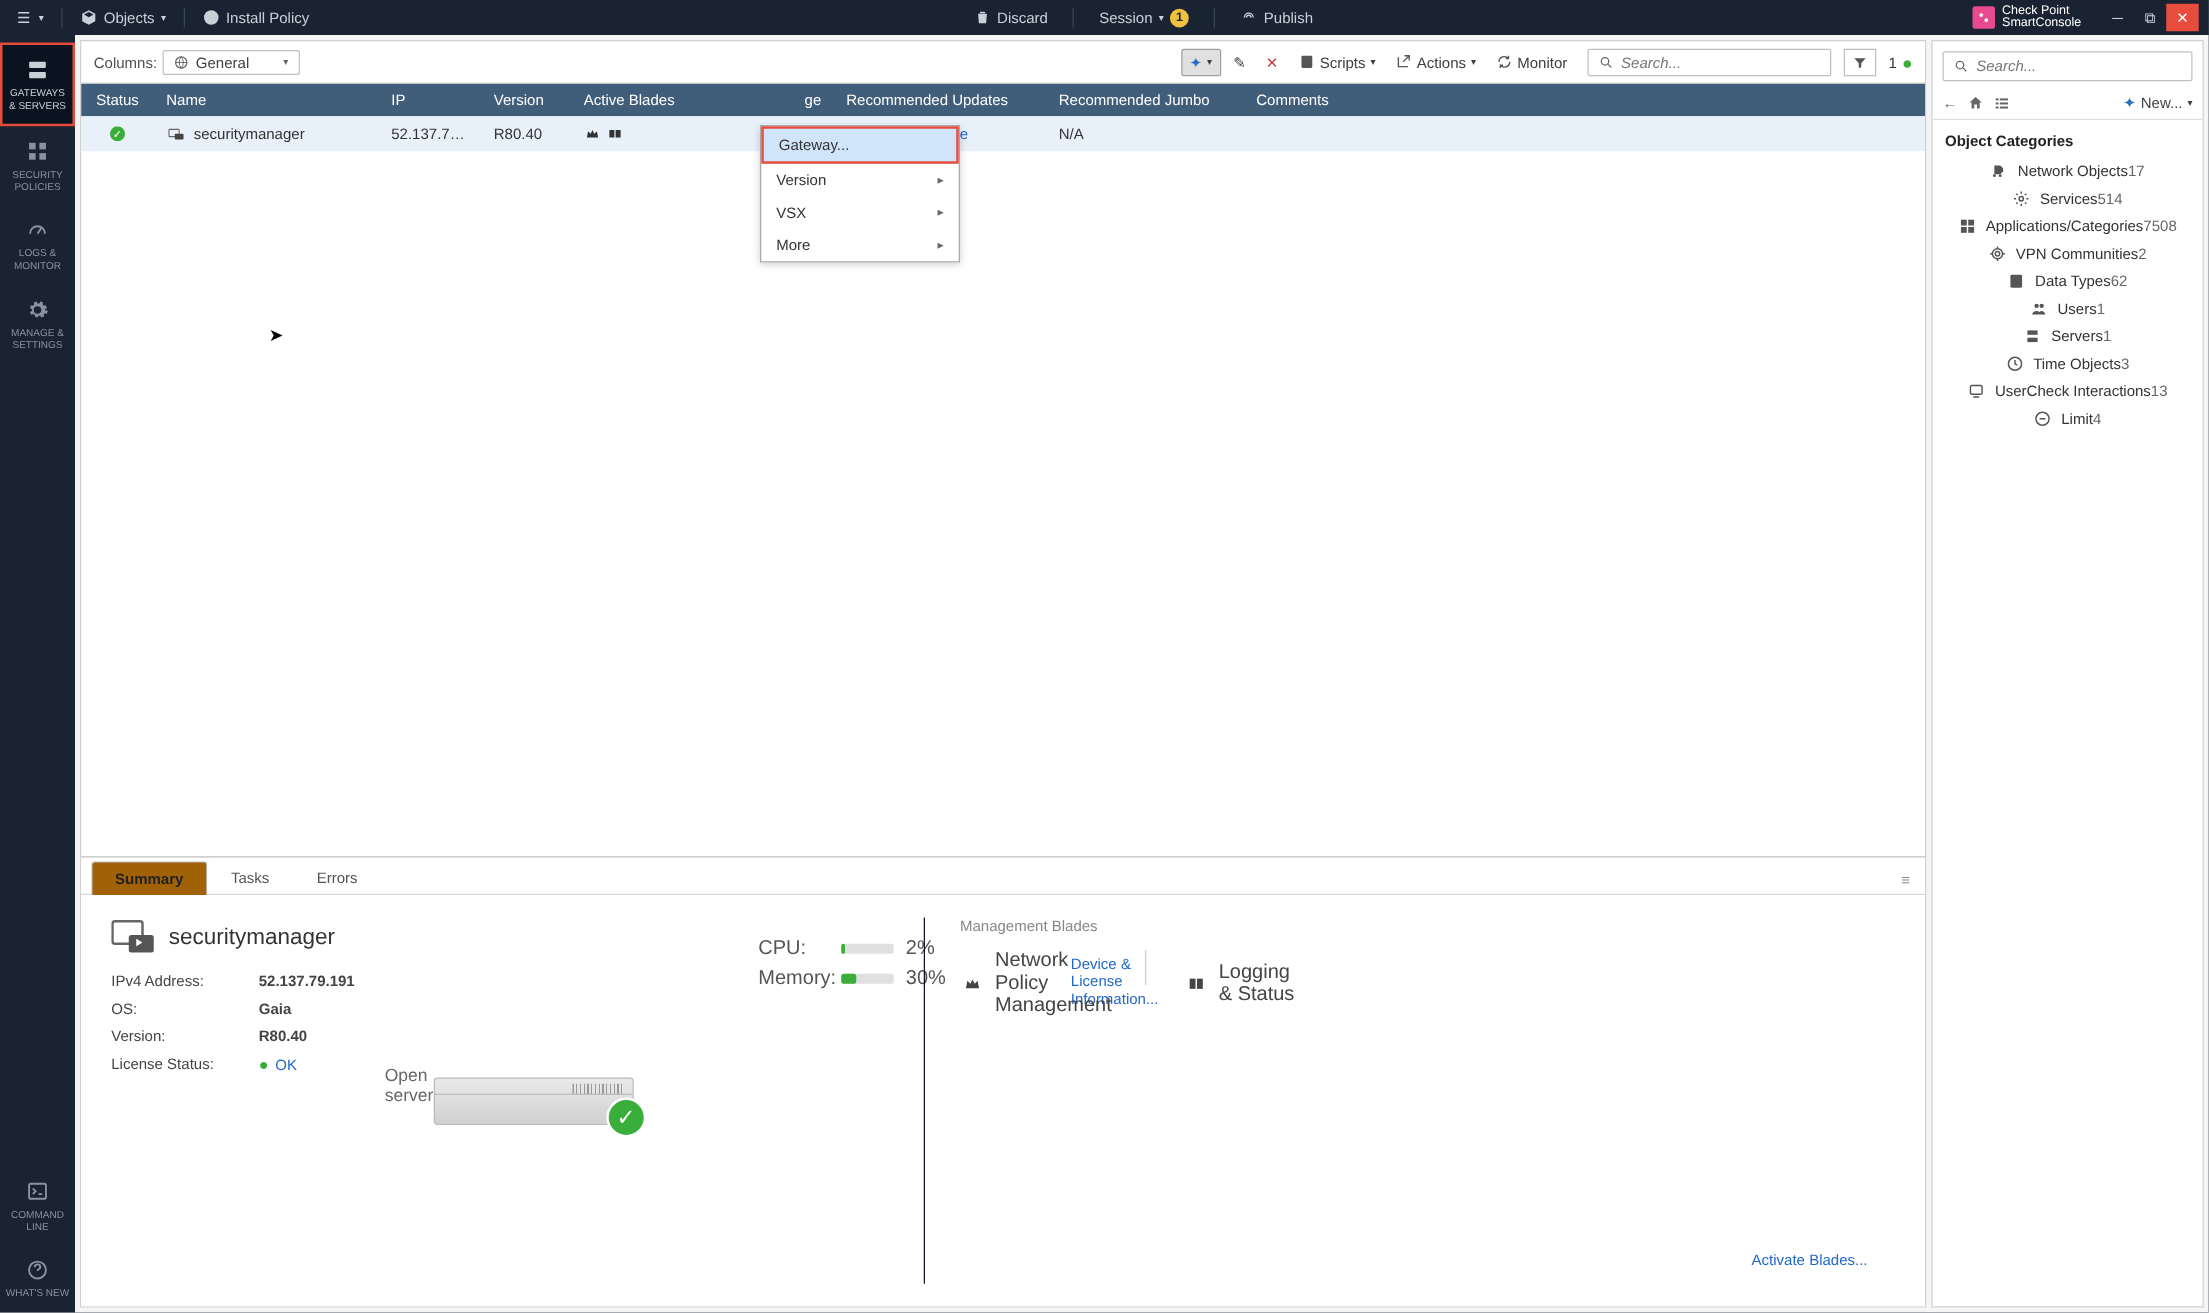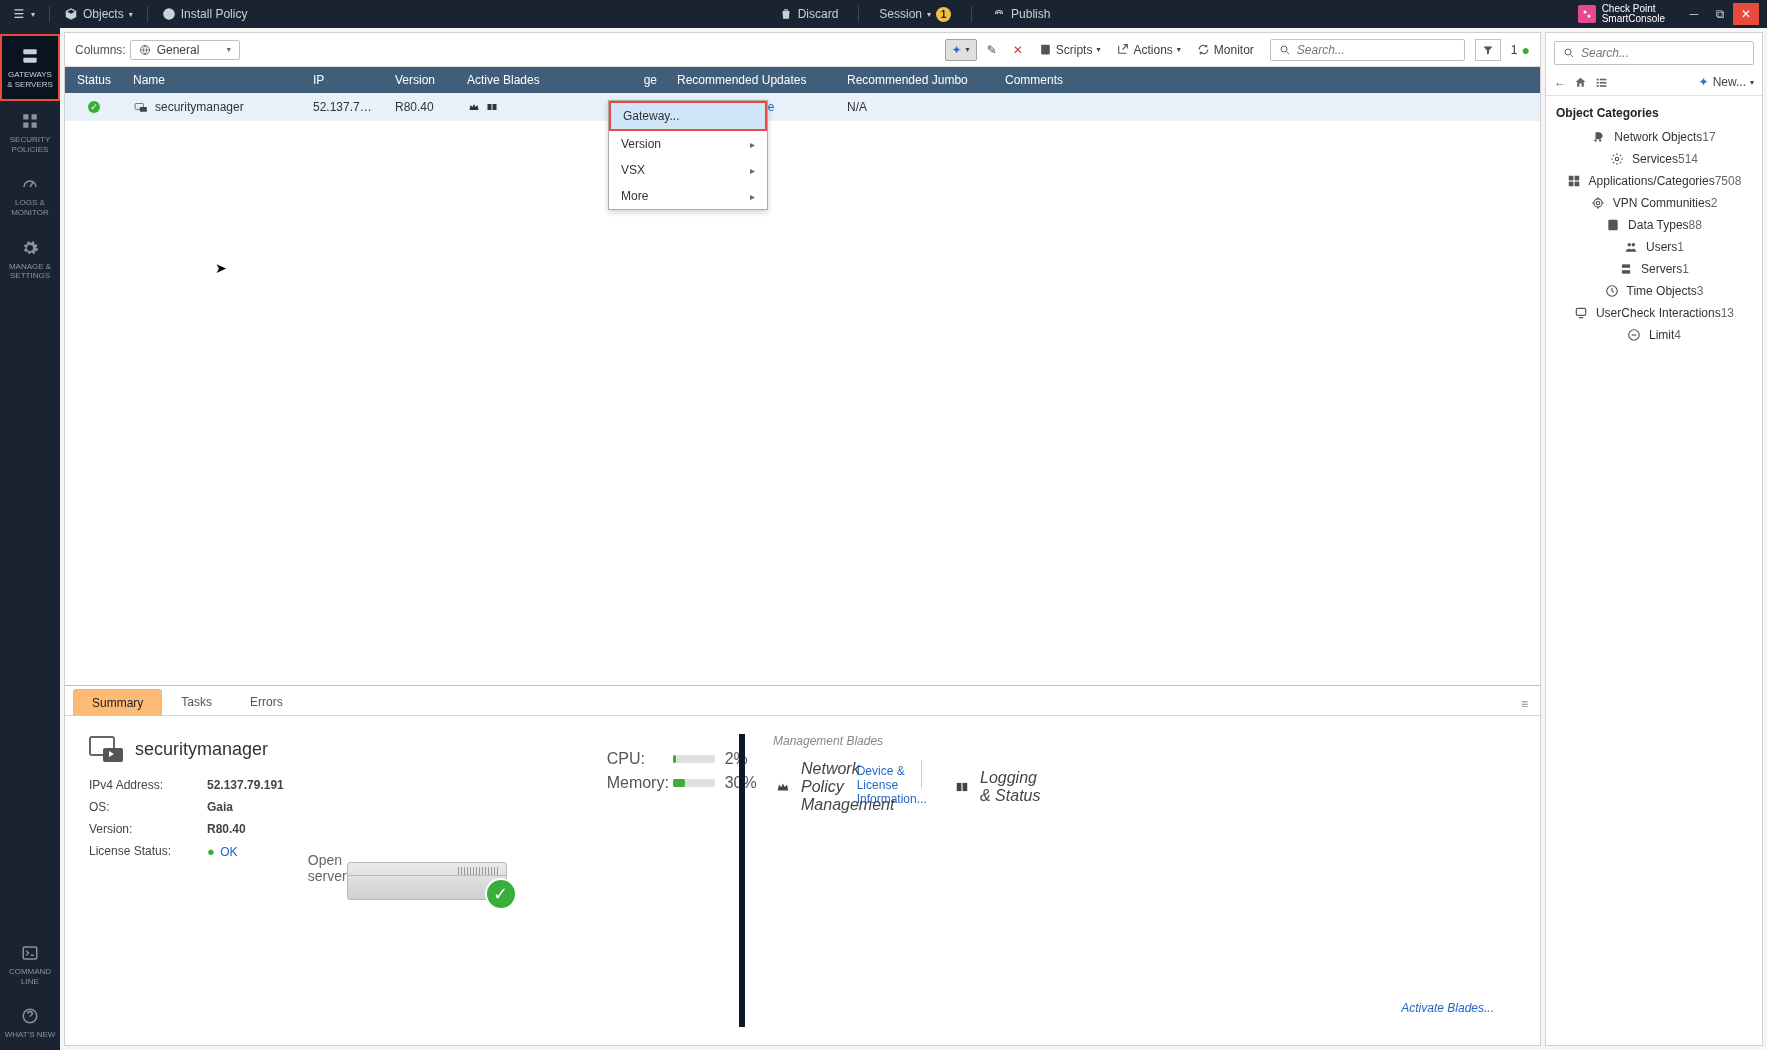--- a/index.html
+++ b/index.html
@@ -69,21 +69,21 @@
 .popup-menu { position: absolute; top: 72px; left: 548px; background: #fff; border: 1px solid #aaa; box-shadow: 0 2px 6px rgba(0,0,0,0.2); width: 160px; z-index: 50; font-size: 12px; }
 .popup-item { padding: 6px 12px; display: flex; align-items: center; justify-content: space-between; cursor: pointer; color: #333; }
 .popup-item.highlighted { background: #d0e4fa; border: 2px solid #e74c3c; }
 .submenu-arrow { color: #666; font-size: 10px; }
 .cursor-ptr { position: absolute; top: 232px; left: 155px; font-size: 14px; color: #000; z-index: 30; }
 
 
 .bottom-panel { border-top: 1px solid #c0c0c0; background: #fff; height: 360px; display: flex; flex-direction: column; }
 .bottom-tabs { height: 30px; border-bottom: 1px solid #d8d8d8; display: flex; align-items: flex-end; padding: 0 8px; gap: 0; position: relative; }
 .btab { padding: 6px 18px; font-size: 12px; color: #555; cursor: pointer; border: 1px solid transparent; border-bottom: none; }
-.btab.active { background: #fdba74; border-color: #c0c0c0; color: #222; font-weight: 400; border-radius: 3px 3px 0 0; position: relative; top: 1px; }
+.btab.active { background: #a16207; border-color: #c0c0c0; color: #222; font-weight: 700; border-radius: 3px 3px 0 0; position: relative; top: 1px; }
 .collapse-handle { margin-left: auto; color: #888; cursor: pointer; padding: 4px; }
 
 .summary-body { flex: 1; padding: 18px 24px; display: flex; gap: 40px; overflow: auto; }
 .summary-left { width: 610px; display: flex; gap: 24px; }
 .summary-info { width: 280px; }
 .summary-title { font-size: 18px; color: #333; display: flex; align-items: center; gap: 10px; margin-bottom: 14px; }
 .srv-icon { width: 36px; height: 30px; display: flex; align-items: center; justify-content: center; }
 .info-grid { display: grid; grid-template-columns: 118px auto; row-gap: 8px; font-size: 12px; color: #444; }
 .info-grid .val { font-weight: 600; }
 .lic-ok { color: #3aae3a; font-size: 13px; }
@@ -96,21 +96,21 @@
 .server-img .grill { position:absolute; right:8px; top:4px; width:40px; height:9px; background:repeating-linear-gradient(90deg,#999 0 1px,transparent 1px 3px); }
 .big-check { width: 32px; height: 32px; background: #3aae3a; border-radius: 50%; position: absolute; right: -10px; bottom: -10px; display:flex; align-items:center; justify-content:center; color:#fff; font-size:18px; border:2px solid #fff; }
 .perf { margin-top: 16px; font-size: 16px; color:#555; align-self: flex-start; padding-left: 100px; }
 .perf-row { display:flex; align-items:center; gap:10px; margin-bottom: 6px; }
 .perf-row .lbl { width: 56px; }
 .bar { width: 42px; height: 8px; background: #e0e0e0; border-radius: 2px; position:relative; }
 .bar-fill { height:100%; background:#3aae3a; border-radius:2px; }
 .dev-lic-link { color:#2268c8; font-size:12px; margin-top: 30px; align-self: flex-start; padding-left: 100px; cursor:pointer; }
 .activate-link { position: absolute; right: 22px; bottom: 12px; color:#2268c8; font-size:12px; cursor:pointer; }
 
-.summary-right { border-left: 6px solid #0f172a; padding-left: 28px; flex:1; position:relative;font-style:italic; }
+.summary-right { border-left: 1px solid #0f172a; padding-left: 28px; flex:1; position:relative; }
 .mb-title { color: #888; font-size: 12px; margin-bottom: 12px; }
 .mb-items { display:flex; gap: 30px; }
 .mb-item { display:flex; align-items:center; gap:8px; font-size:16px; color:#444; }
 .mb-icon { width:20px; height:16px; display:flex; align-items:center; justify-content:center; color:#555; }
 .mb-sep { width:1px; height:28px; background:#ccc; }
 
 
 .right-panel { width: 218px; background: #fff; margin: 4px 4px 4px 0; border: 1px solid #d0d0d0; display: flex; flex-direction: column; }
 .rp-search { margin: 8px; border: 1px solid #c0c0c0; border-radius: 2px; display:flex; align-items:center; padding: 4px 8px; gap:6px; }
 .rp-search input { border:none; outline:none; flex:1; font-size:12px; font-style:italic; color:#888; }
@@ -586,21 +586,21 @@
               </div>
               <div class="rp-item">
                 <div class="rp-item-left">
                   <span class="rp-icon">
                     <svg width="14" height="14" viewBox="0 0 24 24" fill="#555">
                       <rect x="4" y="3" width="16" height="18" rx="2"></rect>
                     </svg>
                   </span>
                   <span>Data Types</span>
                 </div>
-                <span class="rp-count">88</span>
+                <span class="rp-count">62</span>
               </div>
               <div class="rp-item">
                 <div class="rp-item-left">
                   <span class="rp-icon">
                     <svg width="14" height="14" viewBox="0 0 24 24" fill="#555">
                       <circle cx="9" cy="8" r="3"></circle>
                       <circle cx="16" cy="8" r="3"></circle>
                       <path d="M3 20c0-3 3-5 6-5s6 2 6 5M12 20c0-3 2-5 4-5s5 2 5 5"></path>
                     </svg>
                   </span>

